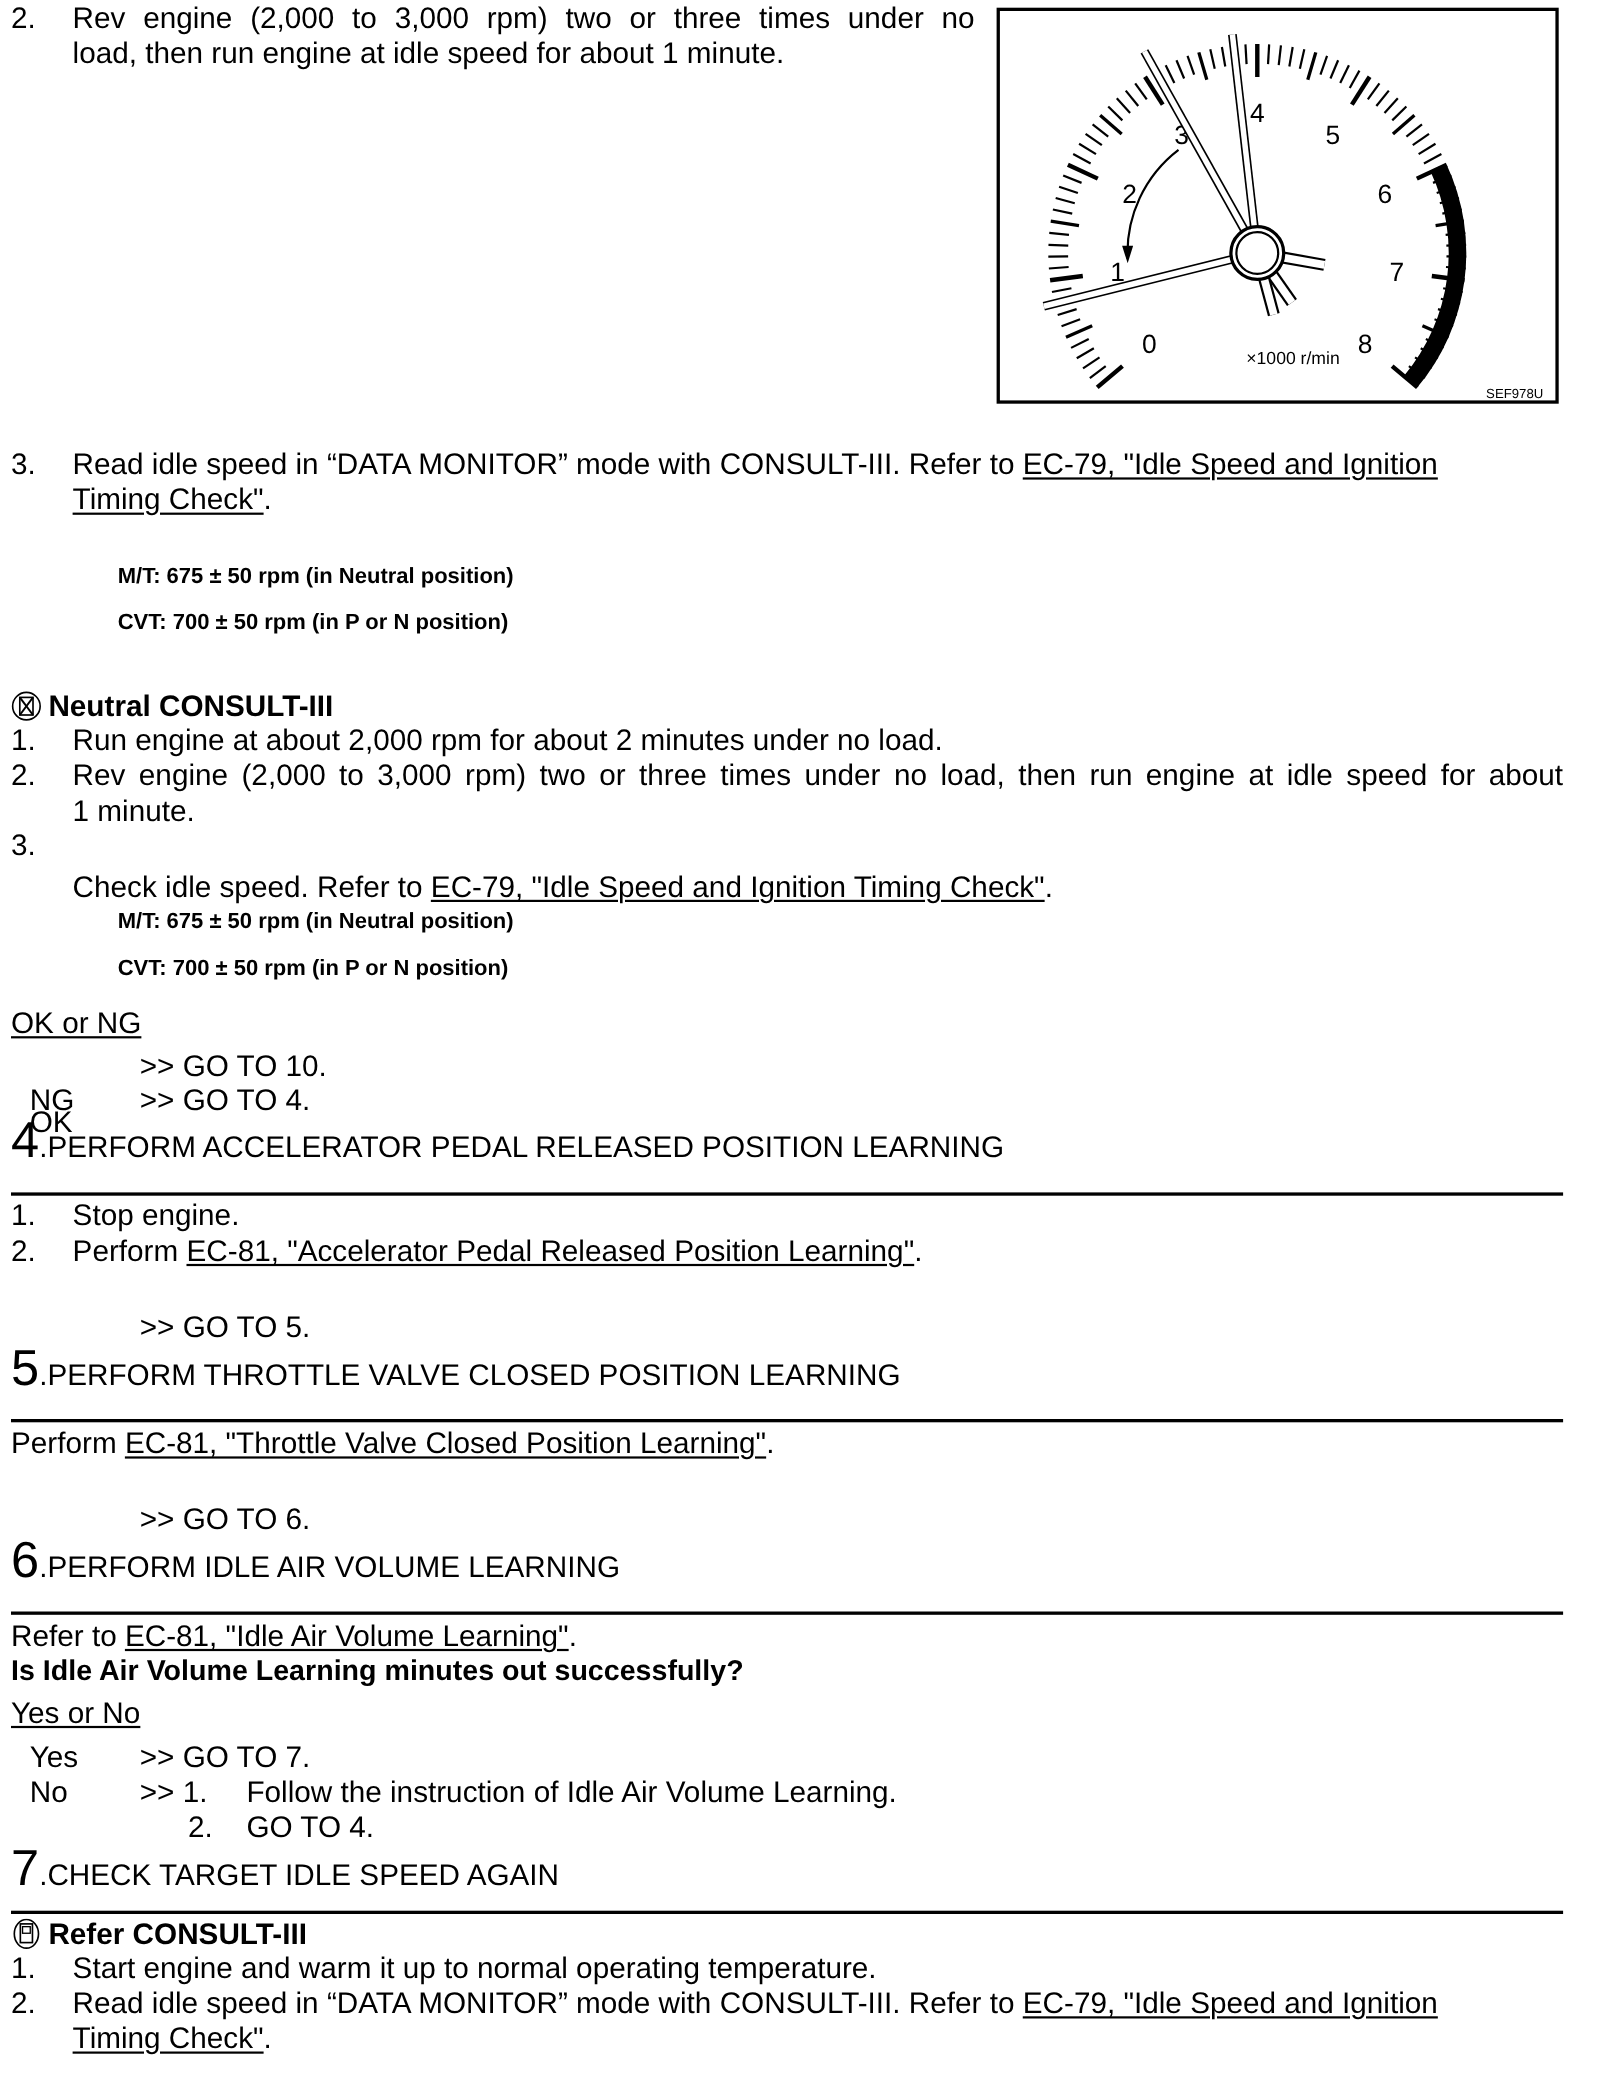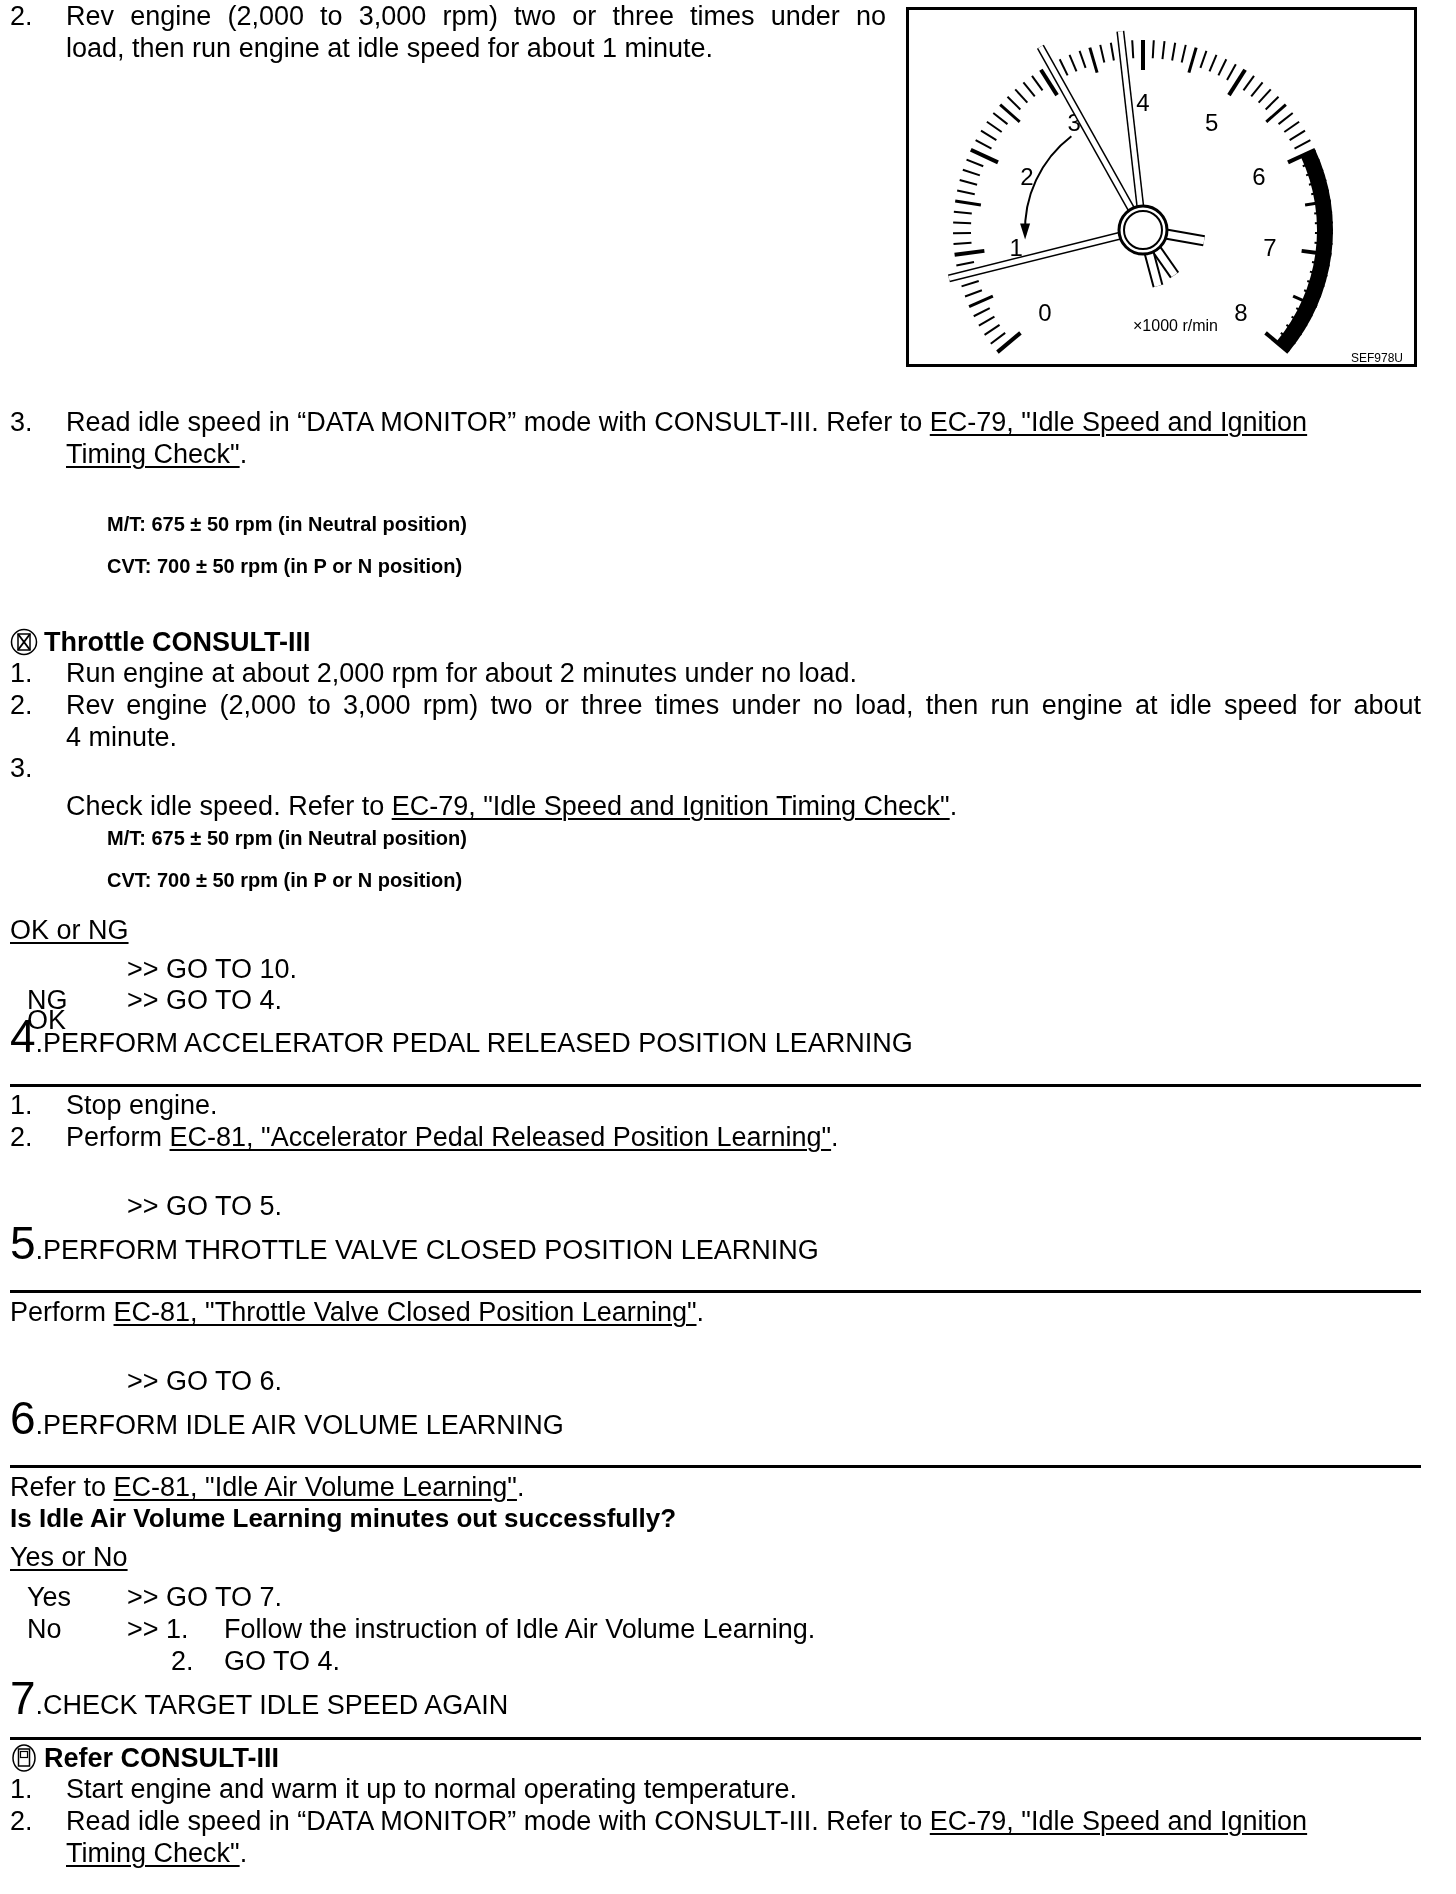--- a/index.html
+++ b/index.html
@@ -160,27 +160,27 @@
 
 <div class="spec" style="top:508px;">M/T: 675 ± 50 rpm (in Neutral position)</div>
 <div class="spec" style="top:550px;">CVT: 700 ± 50 rpm (in P or N position)</div>
 
 <div class="abs bold" style="left:10px; top:626px;">
   <svg class="icon-circ" viewBox="0 0 28 28">
     <circle cx="14" cy="14" r="12.5" fill="none" stroke="#000" stroke-width="1.5"></circle>
     <rect x="8" y="6" width="12" height="16" fill="none" stroke="#000" stroke-width="1.5"></rect>
     <line x1="8" y1="6" x2="20" y2="22" stroke="#000" stroke-width="1.8"></line>
     <line x1="20" y1="6" x2="8" y2="22" stroke="#000" stroke-width="1.8"></line>
-  </svg><span>Throttle CONSULT-III</span>
+  </svg><span>Neutral CONSULT-III</span>
 </div>
 <div class="num abs" style="top:657px;">1.</div>
 <div class="txt abs" style="top:657px;">Run engine at about 2,000 rpm for about 2 minutes under no load.</div>
 <div class="num abs" style="top:689px;">2.</div>
 <div class="txt abs" style="top:689px; width:1355px; text-align:justify; text-align-last:justify;">Rev engine (2,000 to 3,000 rpm) two or three times under no load, then run engine at idle speed for about</div>
-<div class="txt abs" style="top:721px;">4 minute.</div>
+<div class="txt abs" style="top:721px;">1 minute.</div>
 <div class="num abs" style="top:752px;">3.</div>
 <div class="txt abs" style="top:790px;">
   <span>Check idle speed. Refer to </span><a class="link">EC-79, "Idle Speed and Ignition Timing Check"</a><span>.</span>
 </div>
 
 <div class="spec" style="top:822px;">M/T: 675 ± 50 rpm (in Neutral position)</div>
 <div class="spec" style="top:864px;">CVT: 700 ± 50 rpm (in P or N position)</div>
 
 <div class="abs u" style="left:10px; top:914px;">OK or NG</div>
 <div class="ans" style="top:1004px;">OK</div>

